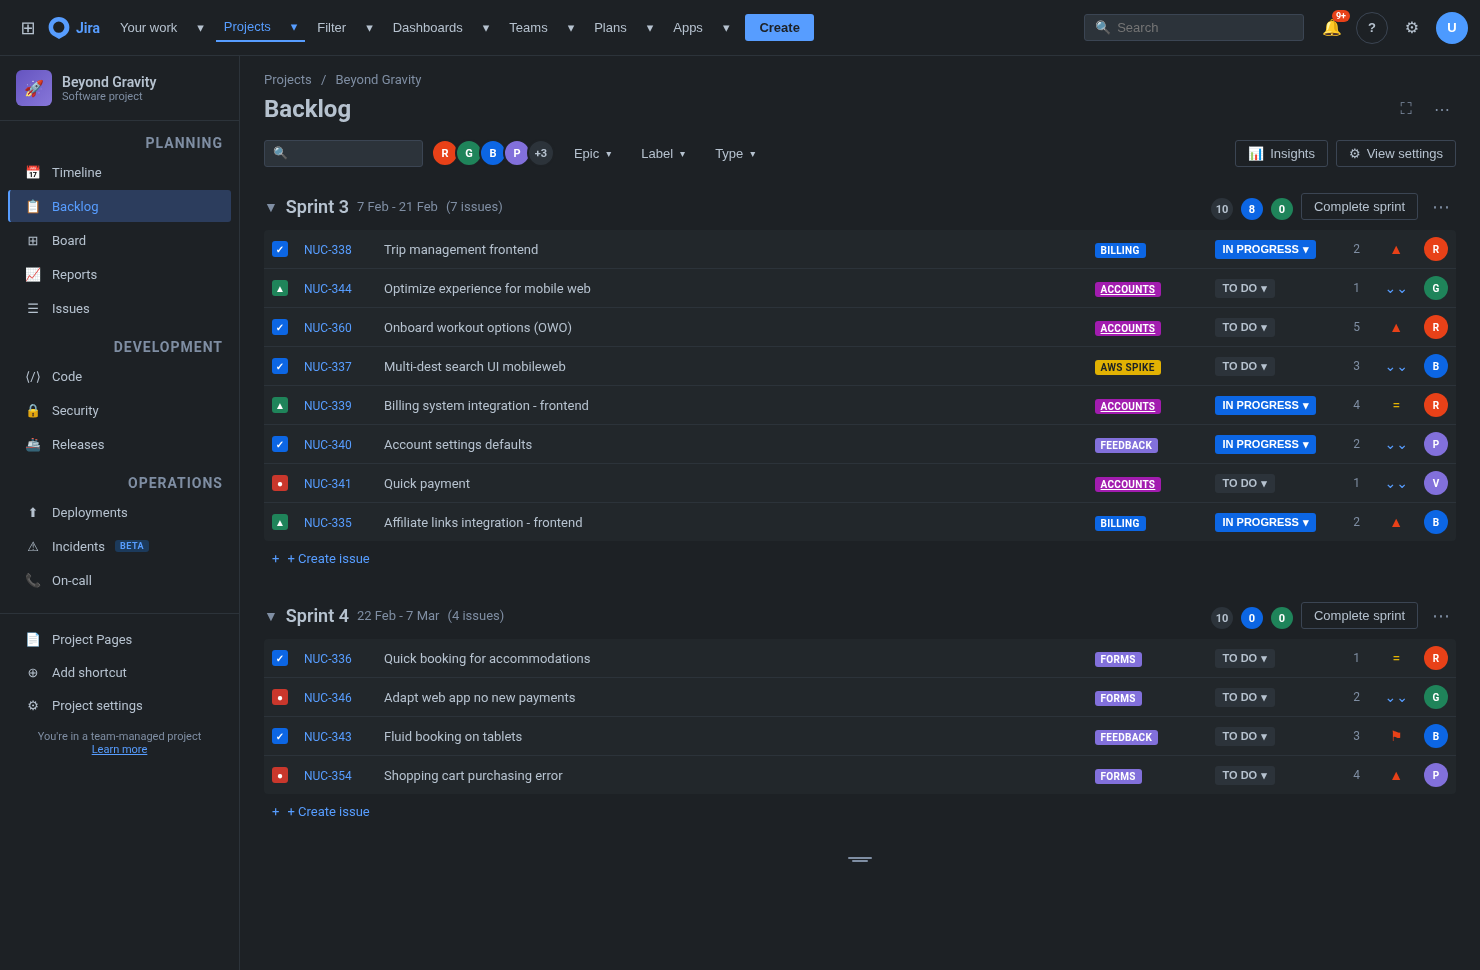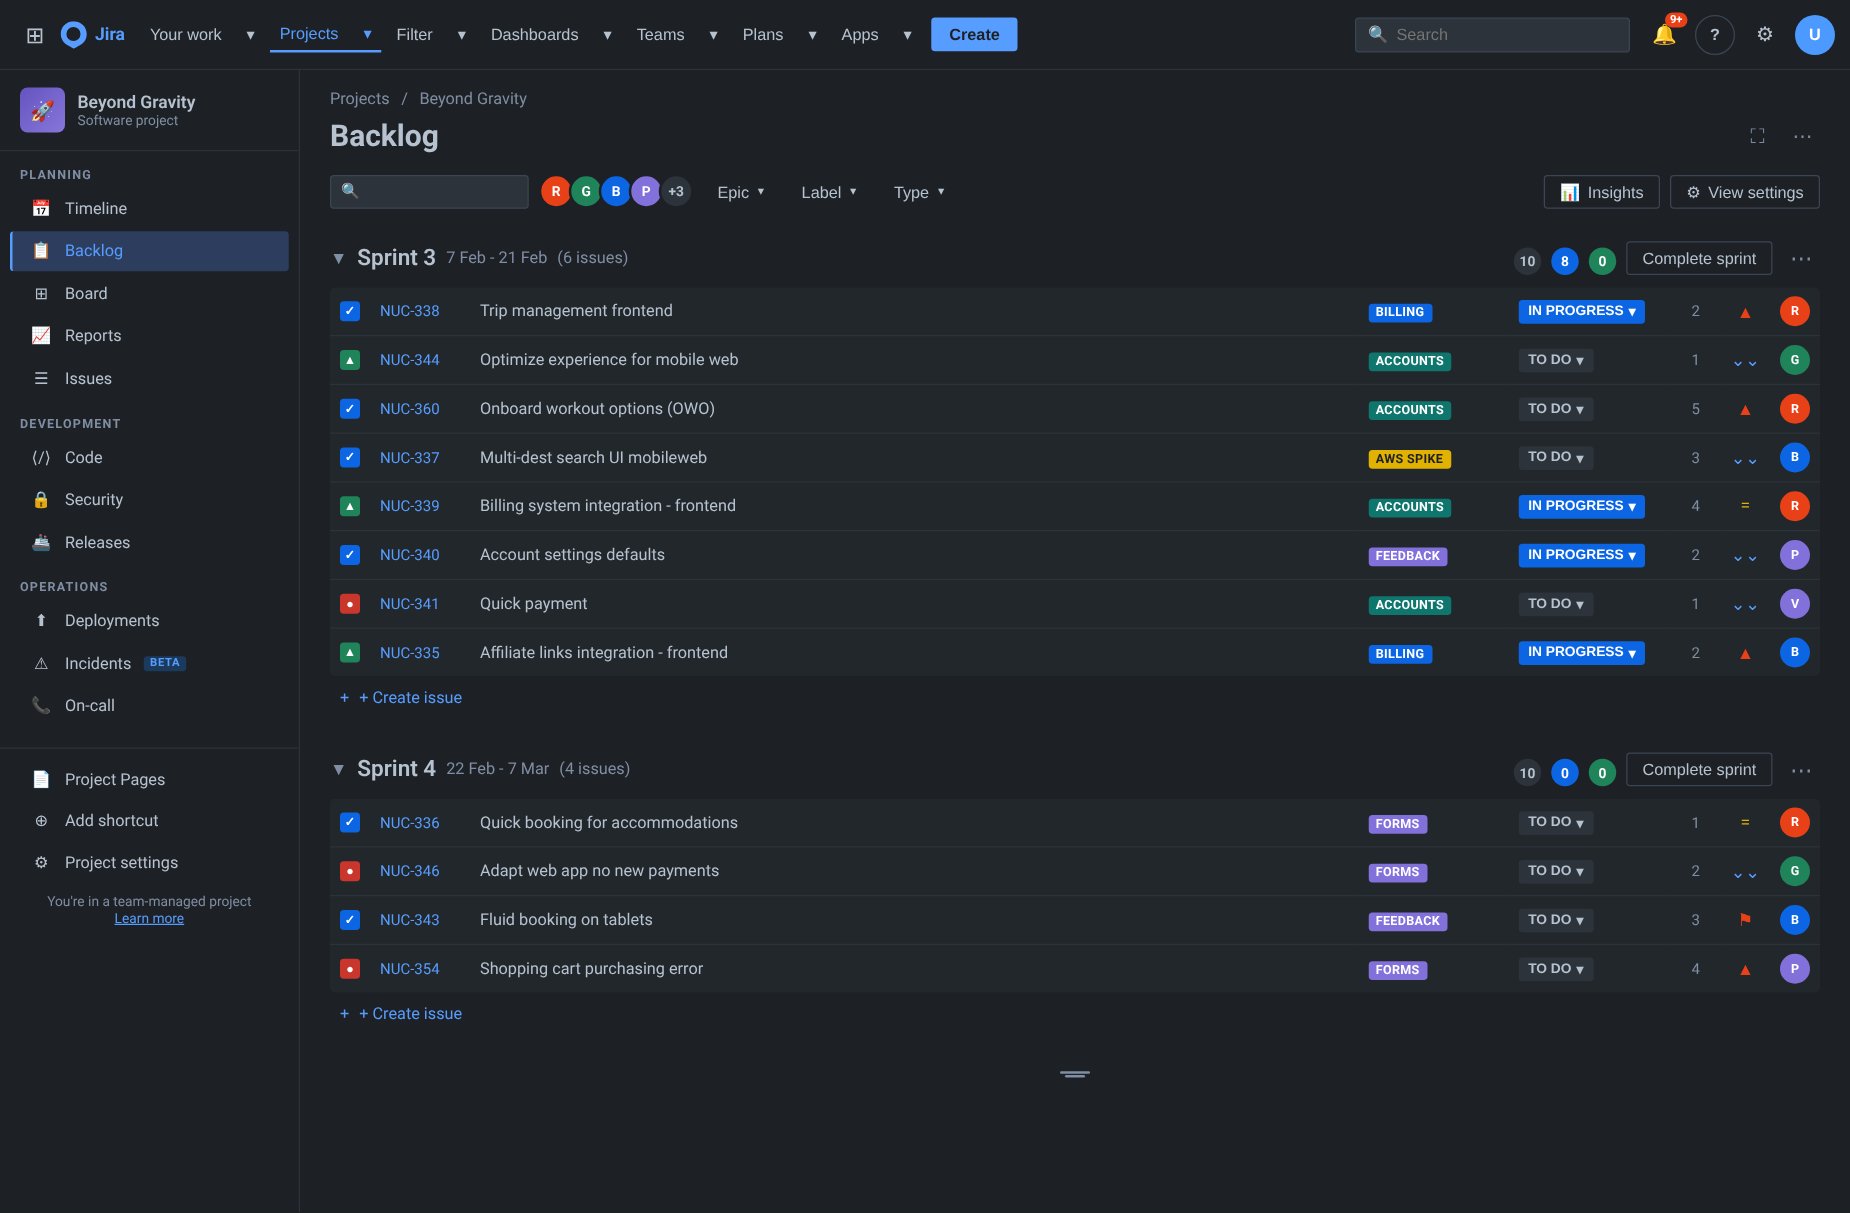--- a/index.html
+++ b/index.html
@@ -23,21 +23,21 @@
 
     
     .main-layout { display: flex; flex: 1; overflow: hidden; }
 
     
     .sidebar { width: 240px; background: #1d2125; border-right: 1px solid #2c333a; display: flex; flex-direction: column; overflow-y: auto; flex-shrink: 0; padding-bottom: 12px; }
     .sidebar-project { display: flex; align-items: center; gap: 10px; padding: 14px 16px; border-bottom: 1px solid #2c333a; }
     .project-icon { width: 36px; height: 36px; border-radius: 6px; background: linear-gradient(135deg, #6554c0, #8777d9); display: flex; align-items: center; justify-content: center; color: #fff; font-size: 16px; flex-shrink: 0; }
     .project-info .name { color: #b6c2cf; font-weight: 600; font-size: 14px; }
     .project-info .type { color: #7f8ea3; font-size: 11px; }
-    .sidebar-section-title { color: #7f8ea3; font-size: 10px; font-weight: 700; letter-spacing: 1px; padding: 14px 16px 4px; text-transform: uppercase; }
+    .sidebar-section-title { color: #7f8ea3; font-size: 14px; font-weight: 700; letter-spacing: 1px; padding: 14px 16px 4px; text-transform: uppercase; text-align: right; }
     .sidebar-item { display: flex; align-items: center; gap: 10px; padding: 7px 16px; cursor: pointer; border-radius: 3px; margin: 1px 8px; color: #b6c2cf; }
     .sidebar-item.active { background: #2c3d5d; color: #579dff; border-left: 2px solid #579dff; padding-left: 14px; }
     .sidebar-item .si-icon { width: 18px; height: 18px; display: flex; align-items: center; justify-content: center; flex-shrink: 0; }
     .sidebar-item .si-label { font-size: 13px; }
     .beta-badge { background: #1c3a5b; color: #579dff; font-size: 9px; font-weight: 700; padding: 1px 5px; border-radius: 3px; letter-spacing: 0.5px; }
     .sidebar-footer-text { color: #7f8ea3; font-size: 11px; text-align: center; padding: 8px; }
     .sidebar-footer-link { color: #579dff; cursor: pointer; text-decoration: underline; }
 
     
     .content { flex: 1; overflow-y: auto; background: #1d2125; padding: 16px 24px; }
@@ -82,21 +82,21 @@
     .issues-table tr:last-child { border-bottom: none; }
     .issue-row td { padding: 7px 8px; vertical-align: middle; }
     .issue-type-icon { width: 16px; height: 16px; border-radius: 3px; display: flex; align-items: center; justify-content: center; font-size: 10px; font-weight: 700; flex-shrink: 0; }
     .it-task { background: #0c66e4; color: #fff; }
     .it-story { background: #1f845a; color: #fff; }
     .it-bug { background: #c9372c; color: #fff; }
     .issue-key { color: #579dff; font-size: 12px; white-space: nowrap; cursor: pointer; }
     .issue-summary { color: #b6c2cf; font-size: 13px; cursor: pointer; }
     .epic-badge { font-size: 10px; font-weight: 700; padding: 2px 6px; border-radius: 3px; white-space: nowrap; letter-spacing: 0.3px; }
     .eb-billing { background: #0c66e4; color: #fff; }
-    .eb-accounts { background: #0f766e; color: #fff; }
+    .eb-accounts { background: #a21caf; color: #fff; text-decoration: underline; }
     .eb-aws { background: #e2b203; color: #1d2125; }
     .eb-feedback { background: #8270db; color: #fff; }
     .eb-forms { background: #8270db; color: #fff; }
     .status-btn { font-size: 11px; font-weight: 600; padding: 3px 8px; border-radius: 3px; border: none; cursor: pointer; display: flex; align-items: center; gap: 4px; white-space: nowrap; }
     .sb-inprogress { background: #0c66e4; color: #fff; }
     .sb-todo { background: #2c333a; color: #b6c2cf; }
     .issue-num { color: #7f8ea3; font-size: 12px; text-align: center; min-width: 20px; }
     .priority-icon { font-size: 14px; text-align: center; }
     .pi-high { color: #e84118; }
     .pi-med { color: #e2b203; }
@@ -306,21 +306,21 @@
         <span>⚙</span>
         <span>View settings</span>
       </button>
     </div>
 
     <div class="sprint-section">
       <div class="sprint-header">
         <span class="collapse-icon">▼</span>
         <span class="sprint-title">Sprint 3</span>
         <span class="sprint-dates">7 Feb - 21 Feb</span>
-        <span class="sprint-count">(6 issues)</span>
+        <span class="sprint-count">(7 issues)</span>
         <div class="sprint-header-right">
           <span class="count-badge cb-total">10</span>
           <span class="count-badge cb-blue">8</span>
           <span class="count-badge cb-green">0</span>
           <button class="complete-sprint-btn">Complete sprint</button>
           <button class="sprint-menu-btn">⋯</button>
         </div>
       </div>
 
       <table class="issues-table">

